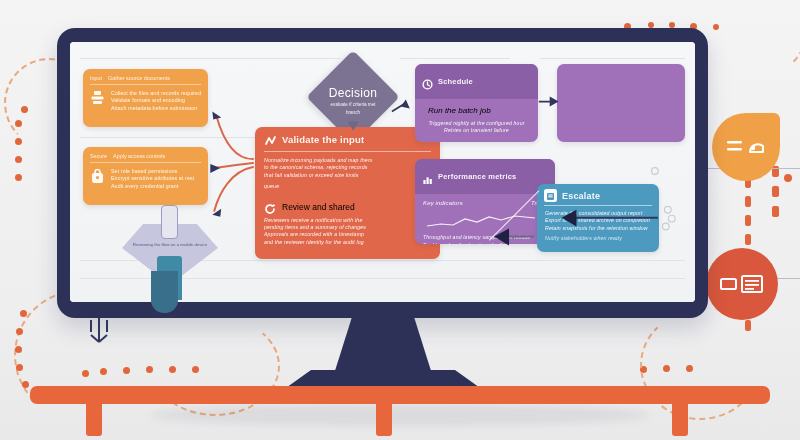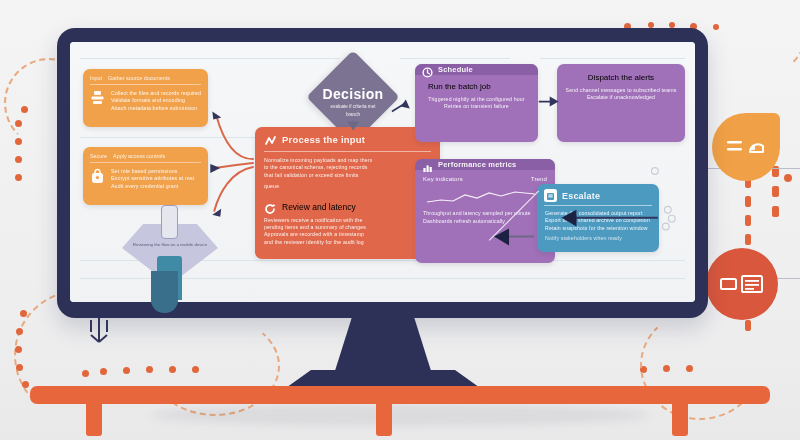--- a/index.html
+++ b/index.html
@@ -84,21 +84,21 @@
   .card {
     position: absolute;
     border-radius: 7px;
     overflow: hidden;
     box-shadow: 0 2px 5px rgba(50,50,80,.12);
   }
   .card .hdr {
     display: flex;
     align-items: center;
     gap: 5px;
-    padding: 0 7px;
+    padding: 12px 7px;
   }
   .card .hdr .ic {
     width: 11px; height: 11px;
     flex: 0 0 11px;
     border-radius: 2.5px;
     background: rgba(255,255,255,.82);
     position: relative;
   }
   .card .hdr .ic::after {
     content:"";
@@ -109,21 +109,21 @@
     font-size: 7.5px;
     font-weight: bold;
     letter-spacing: .2px;
     color: #ffffff;
     white-space: nowrap;
     overflow: hidden;
     text-overflow: clip;
     opacity: .92;
     filter: blur(.45px);
   }
-  .card .body { padding: 5px 8px 7px 8px; }
+  .card .body { padding: 5px 8px 7px 8px; font-style: italic; }
 
   .blurtext {
     font-size: 5.2px;
     line-height: 7.4px;
     color: rgba(255,255,255,.92);
     filter: blur(.55px);
     letter-spacing: .15px;
     overflow: hidden;
     white-space: nowrap;
   }
@@ -189,21 +189,21 @@
     border-radius: 5px;
     box-shadow: 0 2px 6px rgba(50,50,80,.16);
   }
   #diamond-label {
     position: absolute;
     width: 86px;
     text-align: center;
     pointer-events: none;
   }
   #diamond-label .d1 {
-    font-size: 14px; font-weight: bold; color:#fff;
+    font-size: 12px; font-weight: normal; color:#fff;
     filter: blur(.55px); letter-spacing:.3px;
   }
   #diamond-label .d2 {
     font-size: 4.6px; color: rgba(255,255,255,.9);
     filter: blur(.55px); margin-top: 2px; line-height: 6px;
   }
 
   
   #person { position: absolute; }
   #fan {
@@ -427,37 +427,37 @@
           <div class="d2">branch</div>
         </div>
 
         <div class="card red" style="left:185px;top:85px;width:185px;height:132px;">
           <div class="hdr">
             <span class="ic" style="width:13px;height:13px;flex:0 0 13px;background:transparent;">
               <svg width="13" height="13" viewBox="0 0 13 13">
                 <path d="M2 10 L5 4 L8 9 L11 3" fill="none" stroke="#ffffff" stroke-width="1.7" stroke-linecap="round" stroke-linejoin="round"></path>
               </svg>
             </span>
-            <span class="ttl">Process the input</span>
+            <span class="ttl">Validate the input</span>
           </div>
           <div class="divider"></div>
           <div class="body">
             <div class="blurtext">Normalize incoming payloads and map them</div>
             <div class="blurtext">to the canonical schema, rejecting records</div>
             <div class="blurtext">that fail validation or exceed size limits</div>
             <div class="blurtext" style="margin-top:4px;">queue</div>
           </div>
           <div class="subhdr">
             <span class="ic" style="width:12px;height:12px;flex:0 0 12px;background:transparent;">
               <svg width="12" height="12" viewBox="0 0 12 12">
                 <path d="M10 6 a4 4 0 1 1 -1.4 -3" fill="none" stroke="#ffffff" stroke-width="1.7" stroke-linecap="round"></path>
                 <path d="M9.6 0.8 L8.9 3.4 L11.4 3" fill="#ffffff"></path>
               </svg>
             </span>
-            <span class="ttl">Review and latency</span>
+            <span class="ttl">Review and shared</span>
           </div>
           <div class="body" style="padding-top:1px;">
             <div class="blurtext">Reviewers receive a notification with the</div>
             <div class="blurtext">pending items and a summary of changes</div>
             <div class="blurtext">Approvals are recorded with a timestamp</div>
             <div class="blurtext">and the reviewer identity for the audit log</div>
           </div>
         </div>
 
         <div class="card purple" style="left:345px;top:22px;width:123px;height:78px;">
@@ -474,28 +474,23 @@
             <div style="display:flex;align-items:center;gap:5px;">
               <span class="ic" style="background:rgba(255,255,255,.85);"></span>
               <span class="ttl" style="font-size:8px;">Run the batch job</span>
             </div>
             <div class="blurtext center" style="margin-top:5px;">Triggered nightly at the configured hour</div>
             <div class="blurtext center">Retries on transient failure</div>
           </div>
         </div>
 
         <div class="card purple" style="left:487px;top:22px;width:128px;height:78px;">
-          <div class="body" style="padding-top:9px;">
-            <div class="ttl" style="font-size:8px;text-align:center;">Dispatch the alerts</div>
-            <div class="blurtext center" style="margin-top:5px;">Send channel messages to subscribed teams</div>
-            <div class="blurtext center">Escalate if unacknowledged</div>
-          </div>
-        </div>
-
-        <div class="card purple" style="left:345px;top:117px;width:140px;height:104px;">
+        </div>
+
+        <div class="card purple" style="left:345px;top:117px;width:140px;height:85px;">
           <div class="hdr">
             <span class="ic" style="background:transparent;">
               <svg width="11" height="11" viewBox="0 0 11 11">
                 <rect x="1.4" y="6" width="2.2" height="4" fill="#ffffff"></rect>
                 <rect x="4.5" y="3.4" width="2.2" height="6.6" fill="#ffffff"></rect>
                 <rect x="7.6" y="5" width="2.2" height="5" fill="#ffffff"></rect>
               </svg>
             </span>
             <span class="ttl">Performance metrics</span>
           </div>

